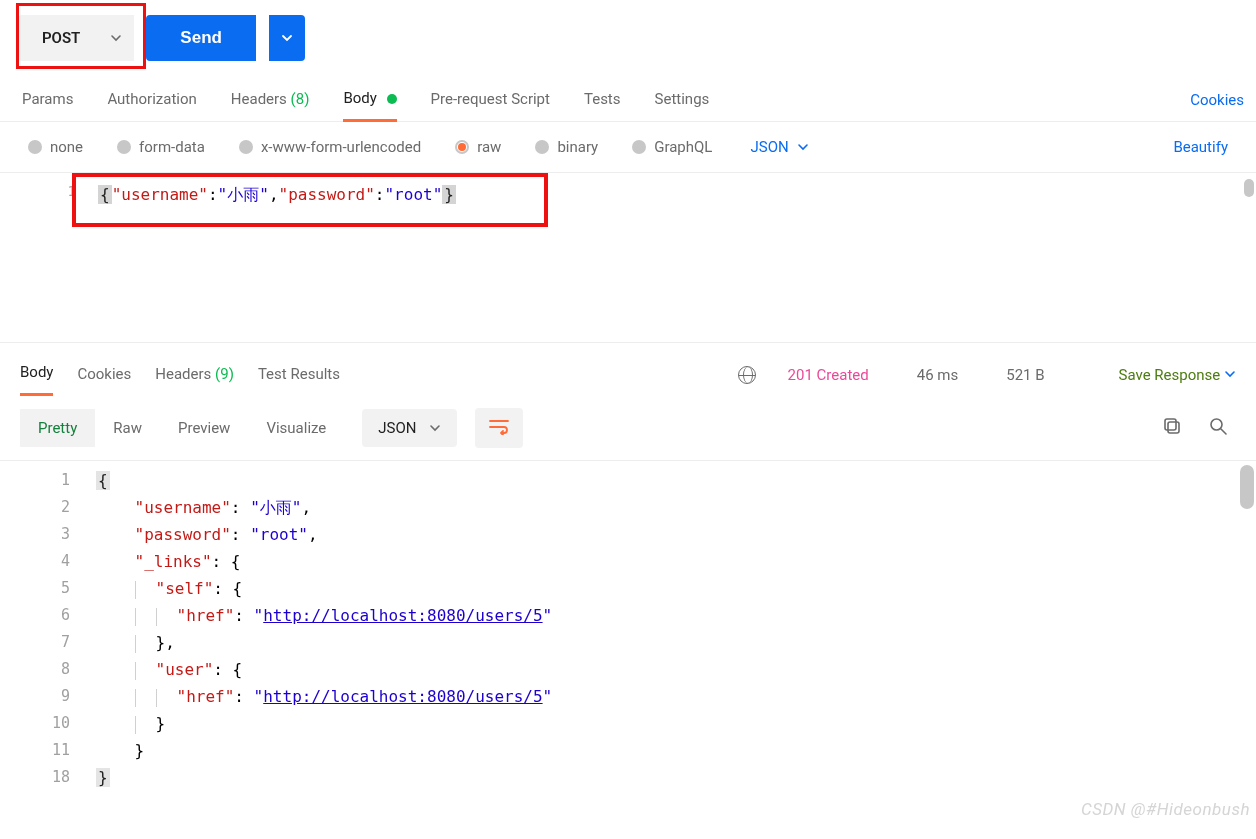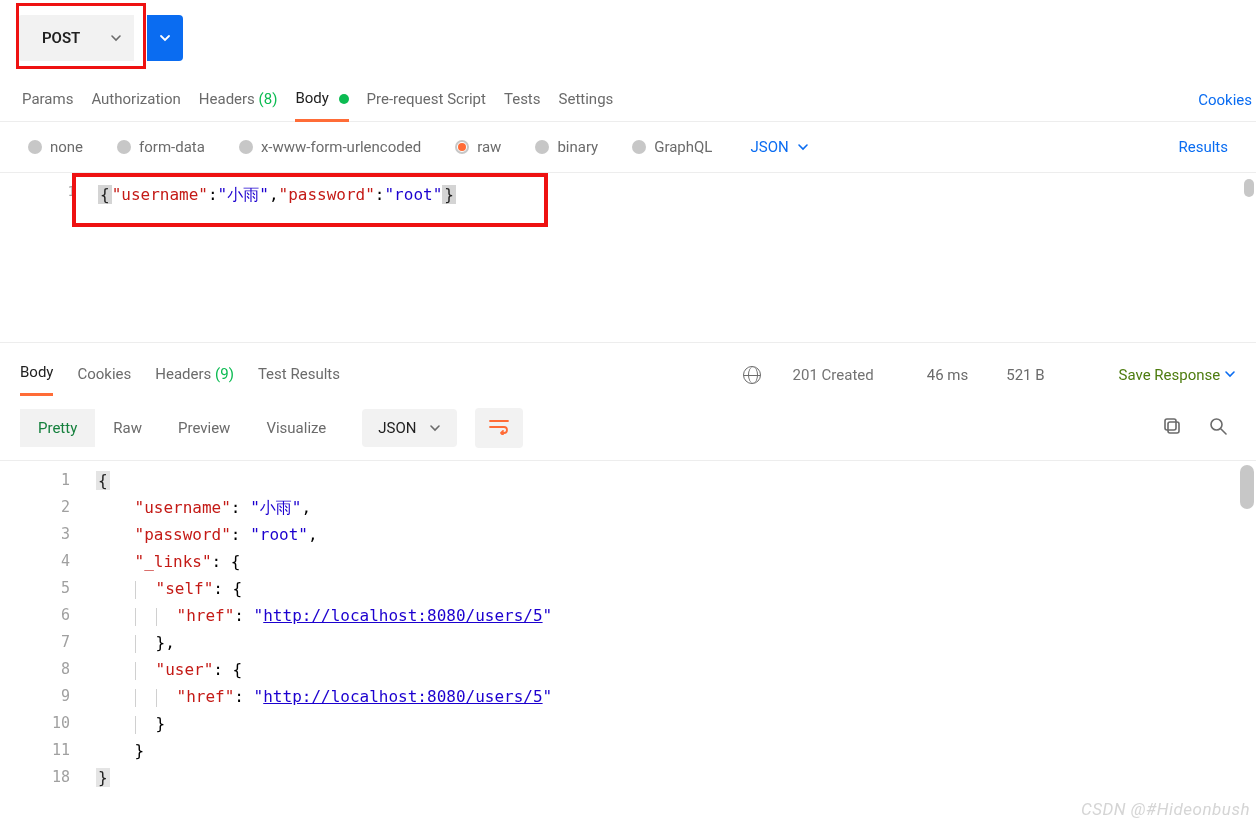--- a/index.html
+++ b/index.html
@@ -9,21 +9,21 @@
   .method-box { position: relative; display: flex; align-items: center; background: #f2f2f2; border-radius: 4px 0 0 4px; }
   .method-text { padding: 14px 24px; font-weight: 600; font-size: 15px; }
   .method-chevron { padding: 0 12px 0 6px; color: #6b6b6b; display:flex; align-items:center; }
   .method-highlight { position: absolute; top: -12px; left: -2px; width: 130px; height: 66px; border: 3px solid #e11; pointer-events: none; }
   .url-input-wrap { flex: 1; background: #f2f2f2; border-radius: 0 4px 4px 0; display: flex; align-items: center; position: relative; margin-left: -12px; }
   .url-input { border: none; background: transparent; width: 100%; font-size: 16px; padding: 14px 20px; outline: none; color: #212121; }
   .url-highlight { position: absolute; top: -12px; left: 2px; width: 254px; height: 66px; border: 3px solid #e11; pointer-events: none; }
   .send-btn { background: #0a6cf1; color: #fff; border: none; padding: 0 34px; font-size: 17px; font-weight: 600; border-radius: 4px 0 0 4px; cursor: pointer; }
   .send-dd { background: #0a6cf1; color: #fff; border: none; padding: 0 12px; border-radius: 0 4px 4px 0; cursor: pointer; display:flex; align-items:center; margin-left:1px;}
 
-  .tabs-row { display: flex; align-items: center; padding: 6px 4px 0 22px; border-bottom: 1px solid #ededed; gap: 18px; font-size: 15px; justify-content: space-between; }
+  .tabs-row { display: flex; align-items: center; padding: 6px 12px 0 22px; border-bottom: 1px solid #ededed; gap: 34px; font-size: 15px; justify-content: space-between; }
   .tabs-row .tab { padding: 10px 0 12px 0; color: #6b6b6b; cursor: pointer; }
   .tabs-row .tab.active { color: #212121; border-bottom: 3px solid #ff6c37; margin-bottom:-1px;}
   .tab .count { color: #0cbb52; }
   .tab .dot { display:inline-block; width:10px; height:10px; border-radius:50%; background:#0cbb52; margin-left:6px; vertical-align:middle;}
   .tabs-row .spacer { flex: 1; }
   .link-blue { color: #0a6cf1; cursor: pointer; }
 
   .body-type-row { display:flex; align-items:center; gap: 34px; padding: 16px 28px; font-size:15px; color:#6b6b6b;}
   .radio { display:inline-flex; align-items:center; gap:8px; cursor:pointer;}
   .radio .circ { width:14px; height:14px; border-radius:50%; background:#c7c7c7; display:inline-block;}
@@ -42,22 +42,22 @@
   .editor1-highlight { position:absolute; left:72px; top:0px; width:476px; height:54px; border:4px solid #e11; pointer-events:none;}
   .editor1 .scroll { position:absolute; right:2px; top:6px; width:10px; height:18px; background:#c7c7c7; border-radius:5px;}
 
   .resp-tabs { display:flex; align-items:center; padding: 10px 20px 0 20px; gap:24px; border-top:1px solid #ededed; font-size:15px;}
   .resp-tabs .tab { padding:10px 0 12px 0; color:#6b6b6b; cursor:pointer;}
   .resp-tabs .tab.active { color:#212121; border-bottom:3px solid #ff6c37;}
   .resp-tabs .spacer { flex:1; }
   .globe { width:18px; height:18px; border:1.5px solid #6b6b6b; border-radius:50%; position:relative; display:inline-block; margin-right:8px;}
   .globe::before { content:""; position:absolute; left:50%; top:0; bottom:0; width:8px; margin-left:-4px; border:1.5px solid #6b6b6b; border-radius:50%; border-top:none; border-bottom:none;}
   .globe::after { content:""; position:absolute; top:50%; left:0; right:0; height:1.5px; background:#6b6b6b;}
-  .status-text { color:#737373; margin-right:29px;}
-  .meta-text { color:#6b6b6b; margin-right:14px;}
+  .status-text { color:#ec4899; margin-right:14px;}
+  .meta-text { color:#6b6b6b; margin-right:14px;margin-left:10px;}
   .save-resp { color:#4d7c0f; cursor:pointer;margin-left:36px;}
 
   .view-row { display:flex; align-items:center; padding: 12px 20px; gap:10px; border-bottom:1px solid #ededed;}
   .seg { display:flex; background:#fff; border-radius:4px;}
   .seg .sbtn { padding:10px 18px; color:#6b6b6b; cursor:pointer; background:#fff;}
   .seg .sbtn.active { background:#f2f2f2; color:#15803d;}
   .dd-box { background:#f2f2f2; padding:10px 16px; margin-left:8px; display:flex; align-items:center; gap:12px; color:#212121; cursor:pointer; border-radius:4px;}
   .wrap-btn { background:#f2f2f2; padding:8px 14px; margin-left:8px; cursor:pointer; border-radius:4px; color:#ff6c37; font-size:20px;}
   .view-row .spacer { flex:1;}
   .icon-btn { padding:8px; color:#6b6b6b; cursor:pointer;}
@@ -84,20 +84,21 @@
 <div class="url-bar">
   <div class="method-box">
     <span class="method-text">POST</span>
     <span class="method-chevron chev">
       <svg width="12" height="12" viewBox="0 0 12 12">
           <path d="M2 4l4 4 4-4" stroke="#6b6b6b" stroke-width="1.6" fill="none" stroke-linecap="round"></path>
         </svg>
     </span>
     <div class="method-highlight"></div>
   </div>
+  <button class="send-btn">Send</button>
   <button class="send-dd">
     <span class="chev">
       <svg width="12" height="12" viewBox="0 0 12 12">
           <path d="M2 4l4 4 4-4" stroke="#fff" stroke-width="1.8" fill="none" stroke-linecap="round"></path>
         </svg>
     </span>
   </button>
 </div>
 
 <div class="tabs-row">
@@ -145,21 +146,21 @@
     </span>
   <span class="json-dd">
     <span>JSON</span>
     <span class="chev">
         <svg width="12" height="12" viewBox="0 0 12 12">
           <path d="M2 4l4 4 4-4" stroke="#0a6cf1" stroke-width="1.6" fill="none" stroke-linecap="round"></path>
         </svg>
       </span>
   </span>
   <div class="spacer"></div>
-  <div class="link-blue">Results</div>
+  <div class="link-blue">Beautify</div>
 </div>
 
 <div class="editor1">
   <div class="gutter"><span>1</span></div>
   <div class="code"><span class="brace">{</span><span class="key">"username"</span><span class="punc">:</span><span class="str">"小雨"</span><span class="punc">,</span><span class="key">"password"</span><span class="punc">:</span><span class="str">"root"</span><span class="brace">}</span></div>
   <div class="editor1-highlight"></div>
   <div class="scroll"></div>
 </div>
 
 <div class="resp-tabs">

